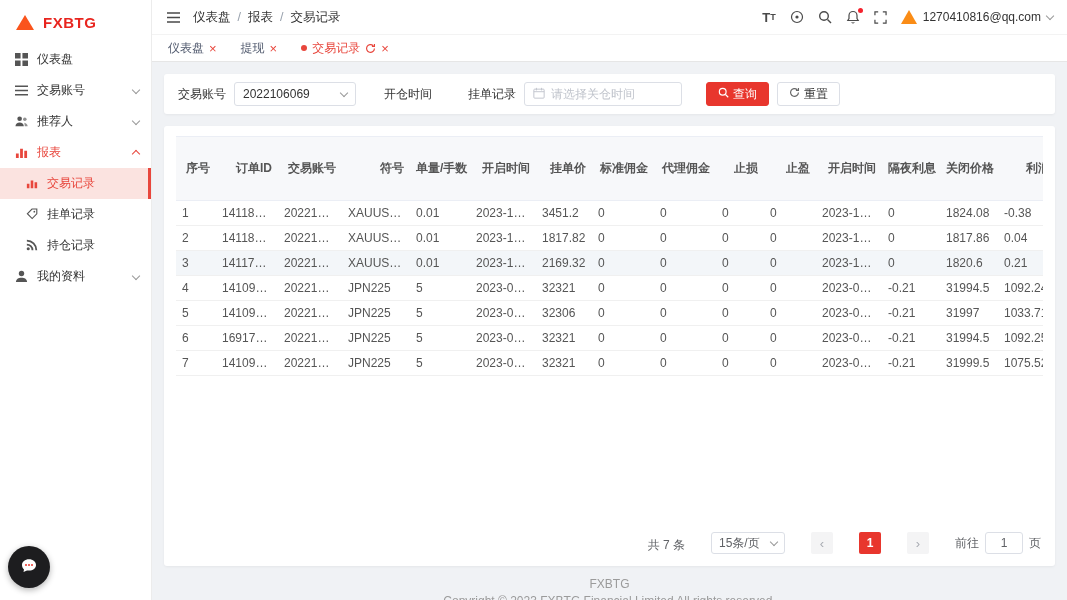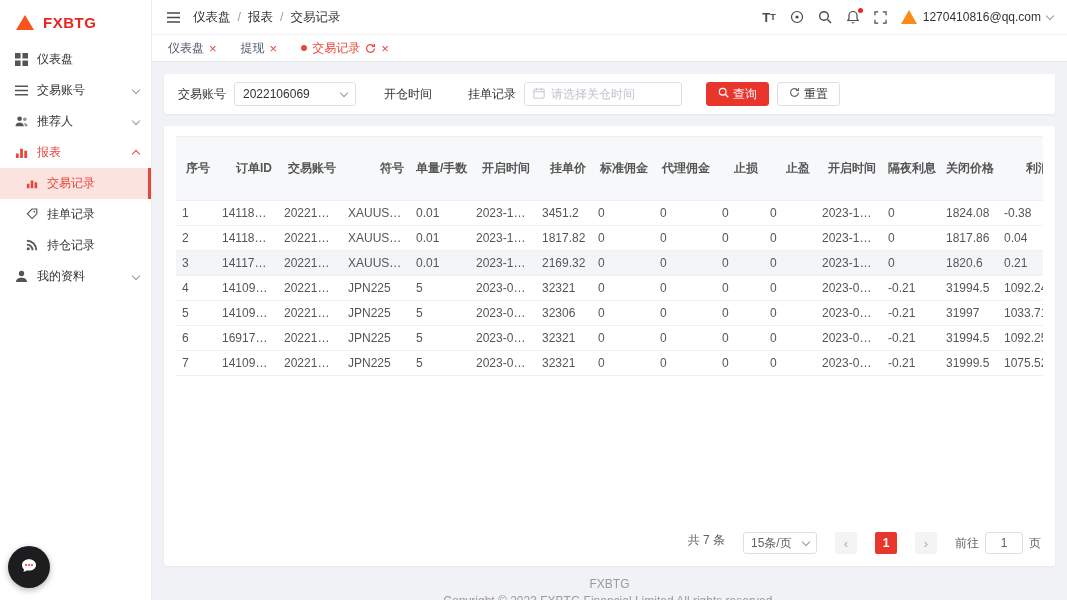--- a/index.html
+++ b/index.html
@@ -61,21 +61,21 @@
   .btn-primary { background:#e8362d; color:#fff; border:1px solid #e8362d; }
   .btn-plain { background:#fff; color:#333; border:1px solid #dcdfe6; }
 
   .table-card { background:#fff; border-radius:3px; margin-top:12px; box-shadow:0 1px 3px rgba(0,0,0,.05); padding:10px 12px 6px; height:440px; display:flex; flex-direction:column; flex-shrink:0; }
   .table-wrap { flex:1; overflow:hidden; }
   table { width:100%; border-collapse:collapse; table-layout:fixed; }
   th { background:#f7f8fa; text-align:right; font-weight:bold; color:#555; padding:23px 6px; border-top:1px solid #ebeef5; border-bottom:1px solid #ebeef5; font-size:12px; white-space:nowrap; overflow:hidden; }
   td { padding:5px 6px; border-bottom:1px solid #f0f0f0; color:#555; font-size:12px; white-space:nowrap; overflow:hidden; text-overflow:ellipsis; }
   tr.hl td { background:#f3f6f9; }
 
-  .pagination { display:flex; align-items:flex-start; justify-content:flex-end; gap:18px; padding:9px 2px 6px; color:#606266; flex-shrink:0; }
+  .pagination { display:flex; align-items:flex-end; justify-content:flex-end; gap:26px; padding:9px 2px 6px; color:#606266; flex-shrink:0; }
   .page-size { width:74px; height:22px; border:1px solid #dcdfe6; border-radius:3px; display:flex; align-items:center; justify-content:space-between; padding:0 7px; cursor:pointer; background:#fff; }
   .page-size .chev { margin:0 0 2px 0; }
   .page-arrow { width:22px; height:22px; background:#f4f4f5; border-radius:2px; display:flex; align-items:center; justify-content:center; color:#a8abb2; font-size:13px; cursor:pointer; }
   .page-num { min-width:22px; height:22px; background:#e8362d; color:#fff; display:flex; align-items:center; justify-content:center; border-radius:2px; font-weight:bold; cursor:pointer; }
   .goto { display:flex; align-items:center; gap:6px; }
   .goto input { width:38px; height:22px; border:1px solid #dcdfe6; border-radius:3px; text-align:center; font-size:12px; color:#606266; outline:none; }
 
   .page-footer { text-align:center; color:#9b9b9b; padding:10px 0 0; line-height:17px; }
 
   .chat-fab { position:fixed; left:8px; bottom:12px; width:42px; height:42px; border-radius:50%; background:#1d1d1f; display:flex; align-items:center; justify-content:center; box-shadow:0 2px 6px rgba(0,0,0,.3); cursor:pointer; z-index:10; }

